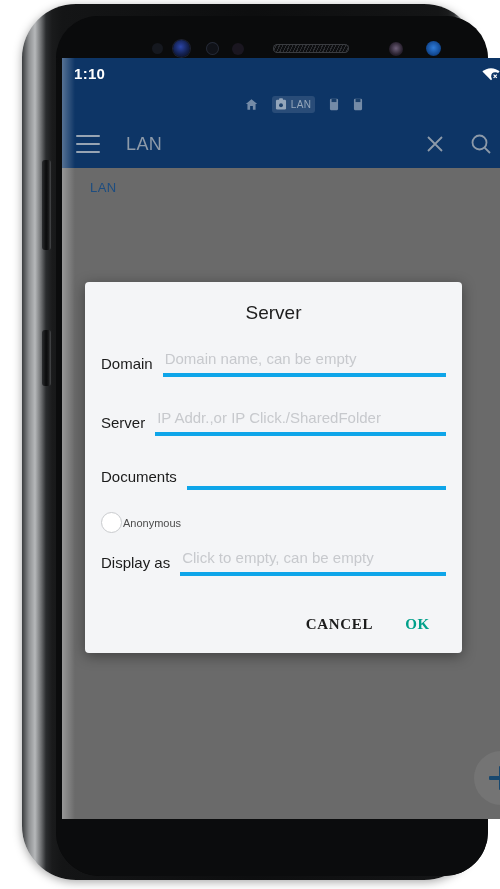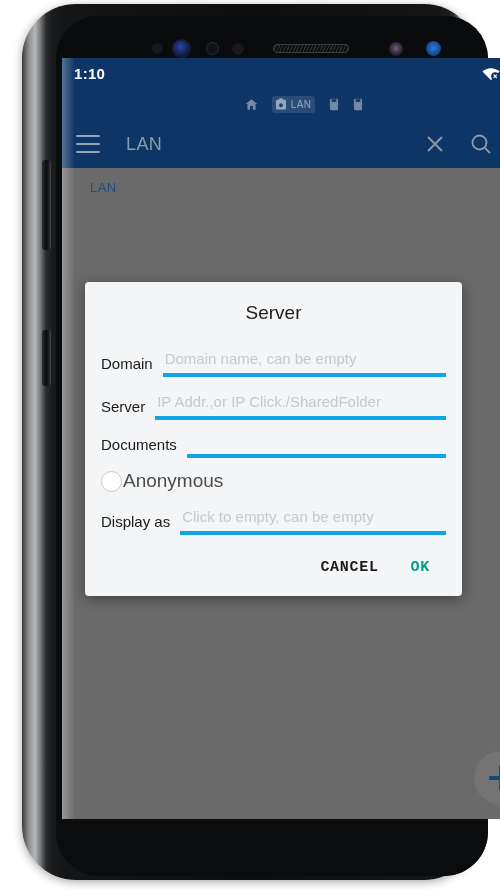--- a/index.html
+++ b/index.html
@@ -159,21 +159,21 @@
     border-radius: 4px;
     box-shadow: 0 3px 14px rgba(0,0,0,.40);
     padding: 20px 0 8px 0;
   }
   #dialog-title {
     text-align: center; font-size: 19px; color: #1d1d1d; font-weight: normal;
     padding-bottom: 22px;
   }
   .field-row {
     display: flex; align-items: flex-end;
-    padding: 0 16px; margin-bottom: 0;
+    padding: 0 16px; margin-bottom: 16px;
   }
   .field-label {
     font-size: 15px; color: #1b1b1b;
     padding-bottom: 5px; white-space: nowrap;
   }
   .field-input {
     flex: 1; margin-left: 10px;
     border-bottom: 4px solid #0ea5e9;
     padding: 4px 2px 5px 2px;
     font-size: 15px; color: #c7c9cd;
@@ -188,29 +188,29 @@
 
   #anonymous-row {
     display: flex; align-items: center;
     padding: 6px 16px 4px 16px; margin-top: 6px;
   }
   #anonymous-box {
     width: 21px; height: 21px; border-radius: 50%;
     border: 1px solid #c9cbce; background: #ffffff;
     flex: 0 0 auto;
   }
-  #anonymous-label { font-size: 19px; color: #4c4c4c; margin-left: 1px; }
+  #anonymous-label { font-size: 11px; color: #4c4c4c; margin-left: 1px; }
 
   #dialog-actions {
     display: flex; align-items: center; justify-content: flex-end;
     gap: 12px; padding: 18px 22px 6px 16px;
   }
   .dialog-btn {
     background: none; border: none; cursor: pointer;
-    font-family: Liberation Mono, monospace; font-size: 15px; font-weight: bold;
+    font-family: Liberation Serif, serif; font-size: 15px; font-weight: bold;
     letter-spacing: .7px; padding: 6px 10px;
   }
   #cancel-button { color: #1c1c1c; }
   #ok-button { color: #00a08a; }
 
   
   #screen-chin {
     position: absolute; left: 34px; top: 815px;
     width: 432px; height: 57px;
     background: #0b0c0d;

